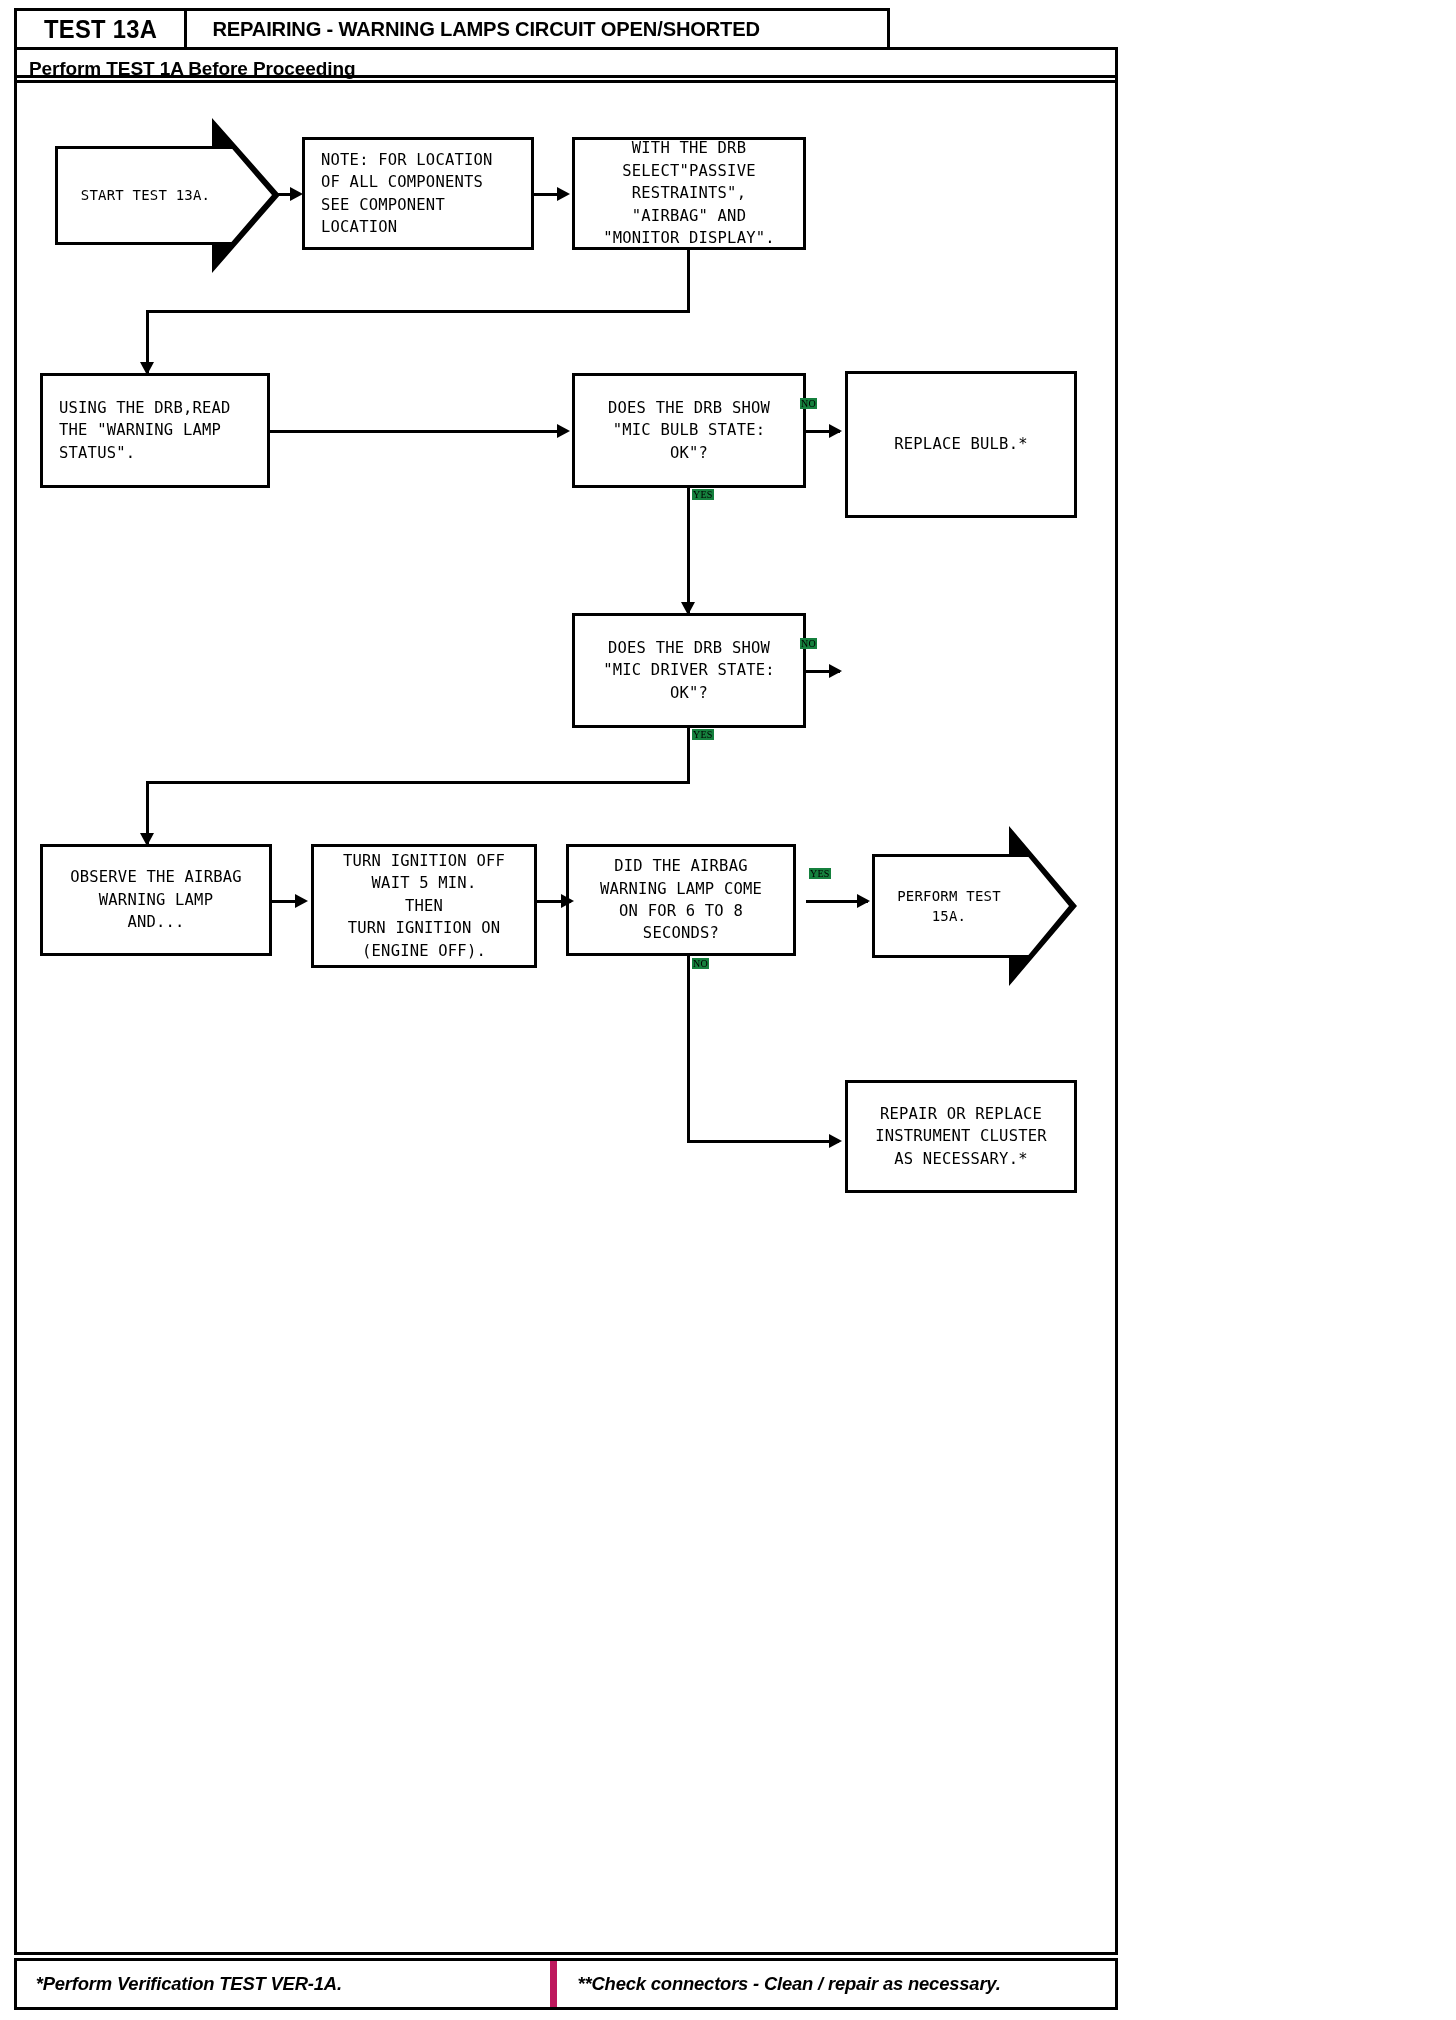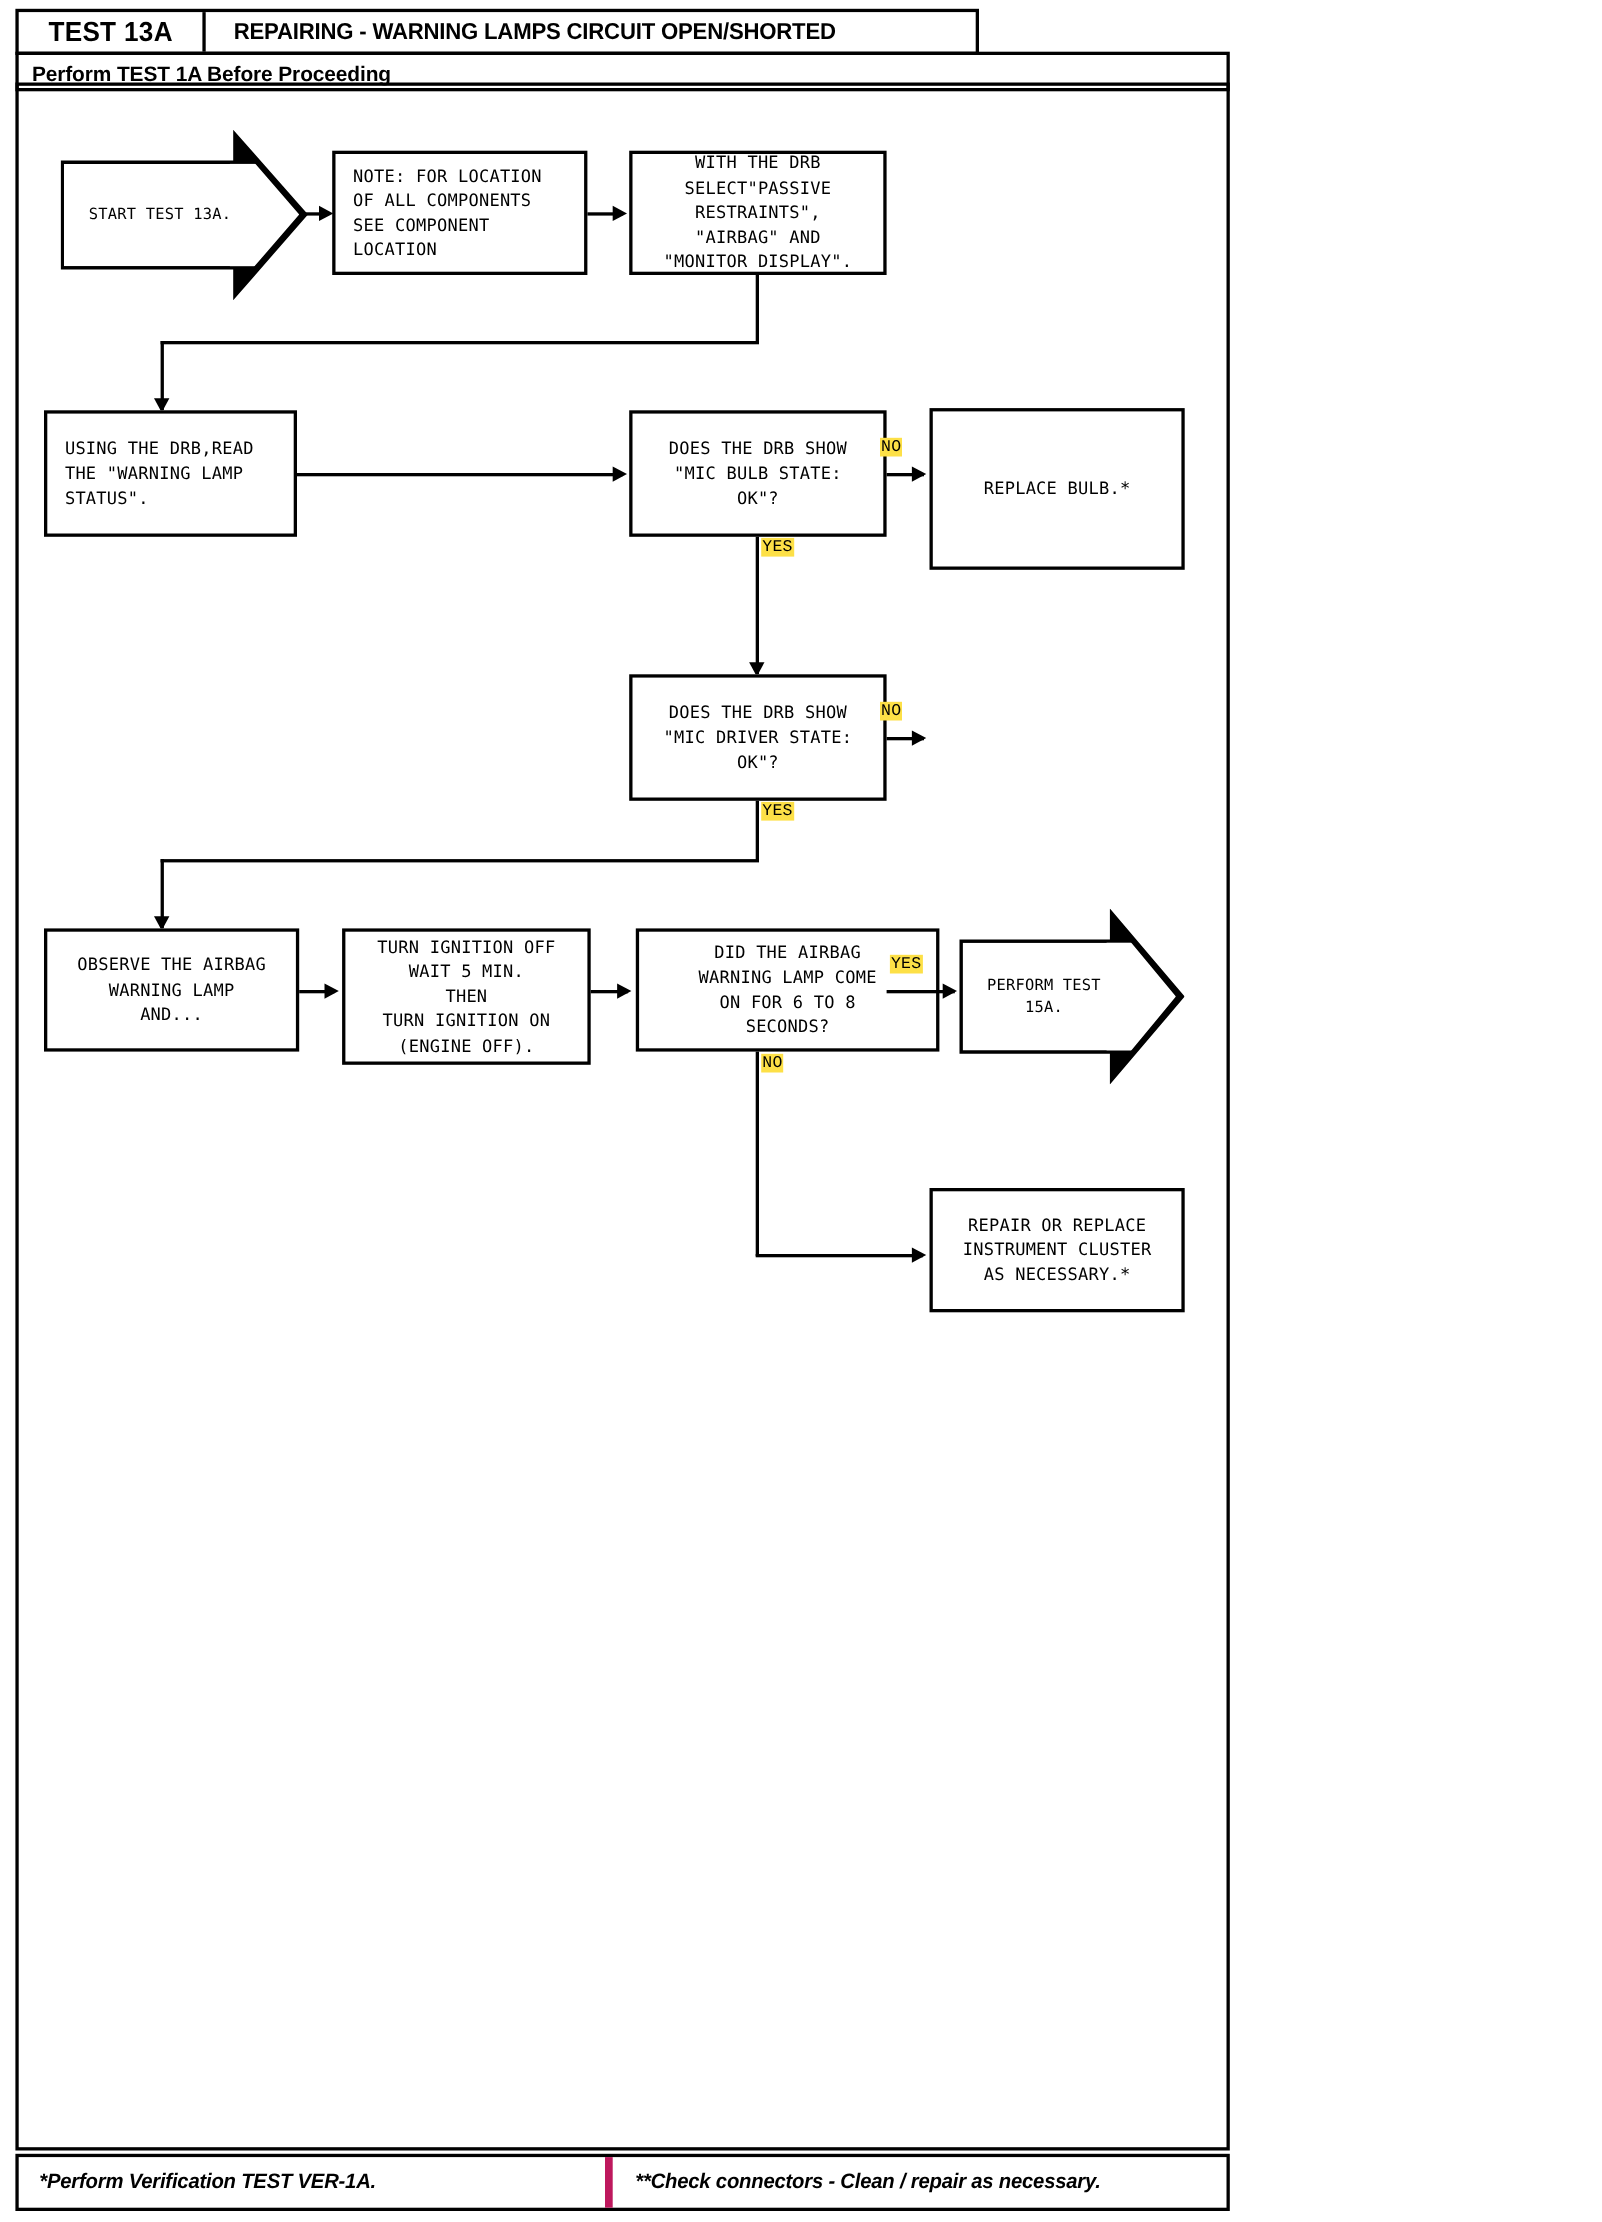--- a/index.html
+++ b/index.html
@@ -184,24 +184,24 @@
   }
   .arrowhead-d {
     position: absolute;
     width: 0; height: 0;
     border-left: 7px solid transparent;
     border-right: 7px solid transparent;
     border-top: 13px solid #000;
   }
   .edge-label {
     position: absolute;
-    font-family: Liberation Mono, monospace;
-    font-size: 15px;
+    font-family: Liberation Serif, serif;
+    font-size: 10px;
     letter-spacing: 0.2px;
-    background: #fde047;
+    background: #15803d;
     padding: 0 1px;
   }
 </style>
 </head>
 <body>
 
 <div id="page">
 
   <div class="header-wrap">
     <div class="hdr-outer">
@@ -303,21 +303,21 @@
   </div>
 
   <div class="node" style="left:311px; top:844px; width:226px; height:124px;">
     <div class="node-text">TURN IGNITION OFF
 WAIT 5 MIN.
 THEN
 TURN IGNITION ON
 (ENGINE OFF).</div>
   </div>
 
-  <div class="node" style="left:578px; top:844px; width:276px; height:112px;">
+  <div class="node" style="left:566px; top:844px; width:230px; height:112px;">
     <div class="node-text">DID THE AIRBAG
 WARNING LAMP COME
 ON FOR 6 TO 8
 SECONDS?</div>
   </div>
 
   <div class="arrow-node" style="left:872px; top:826px; width:205px; height:160px;
               clip-path: polygon(0 28px, 137px 28px, 137px 0, 205px 80px, 137px 160px, 137px 132px, 0 132px);">
     <div class="inner" style="left:3px; top:31px; width:199px; height:98px;
                 clip-path: polygon(0 0, 131px 0, 131px -27px, 194px 49px, 131px 125px, 131px 98px, 0 98px);"></div>

